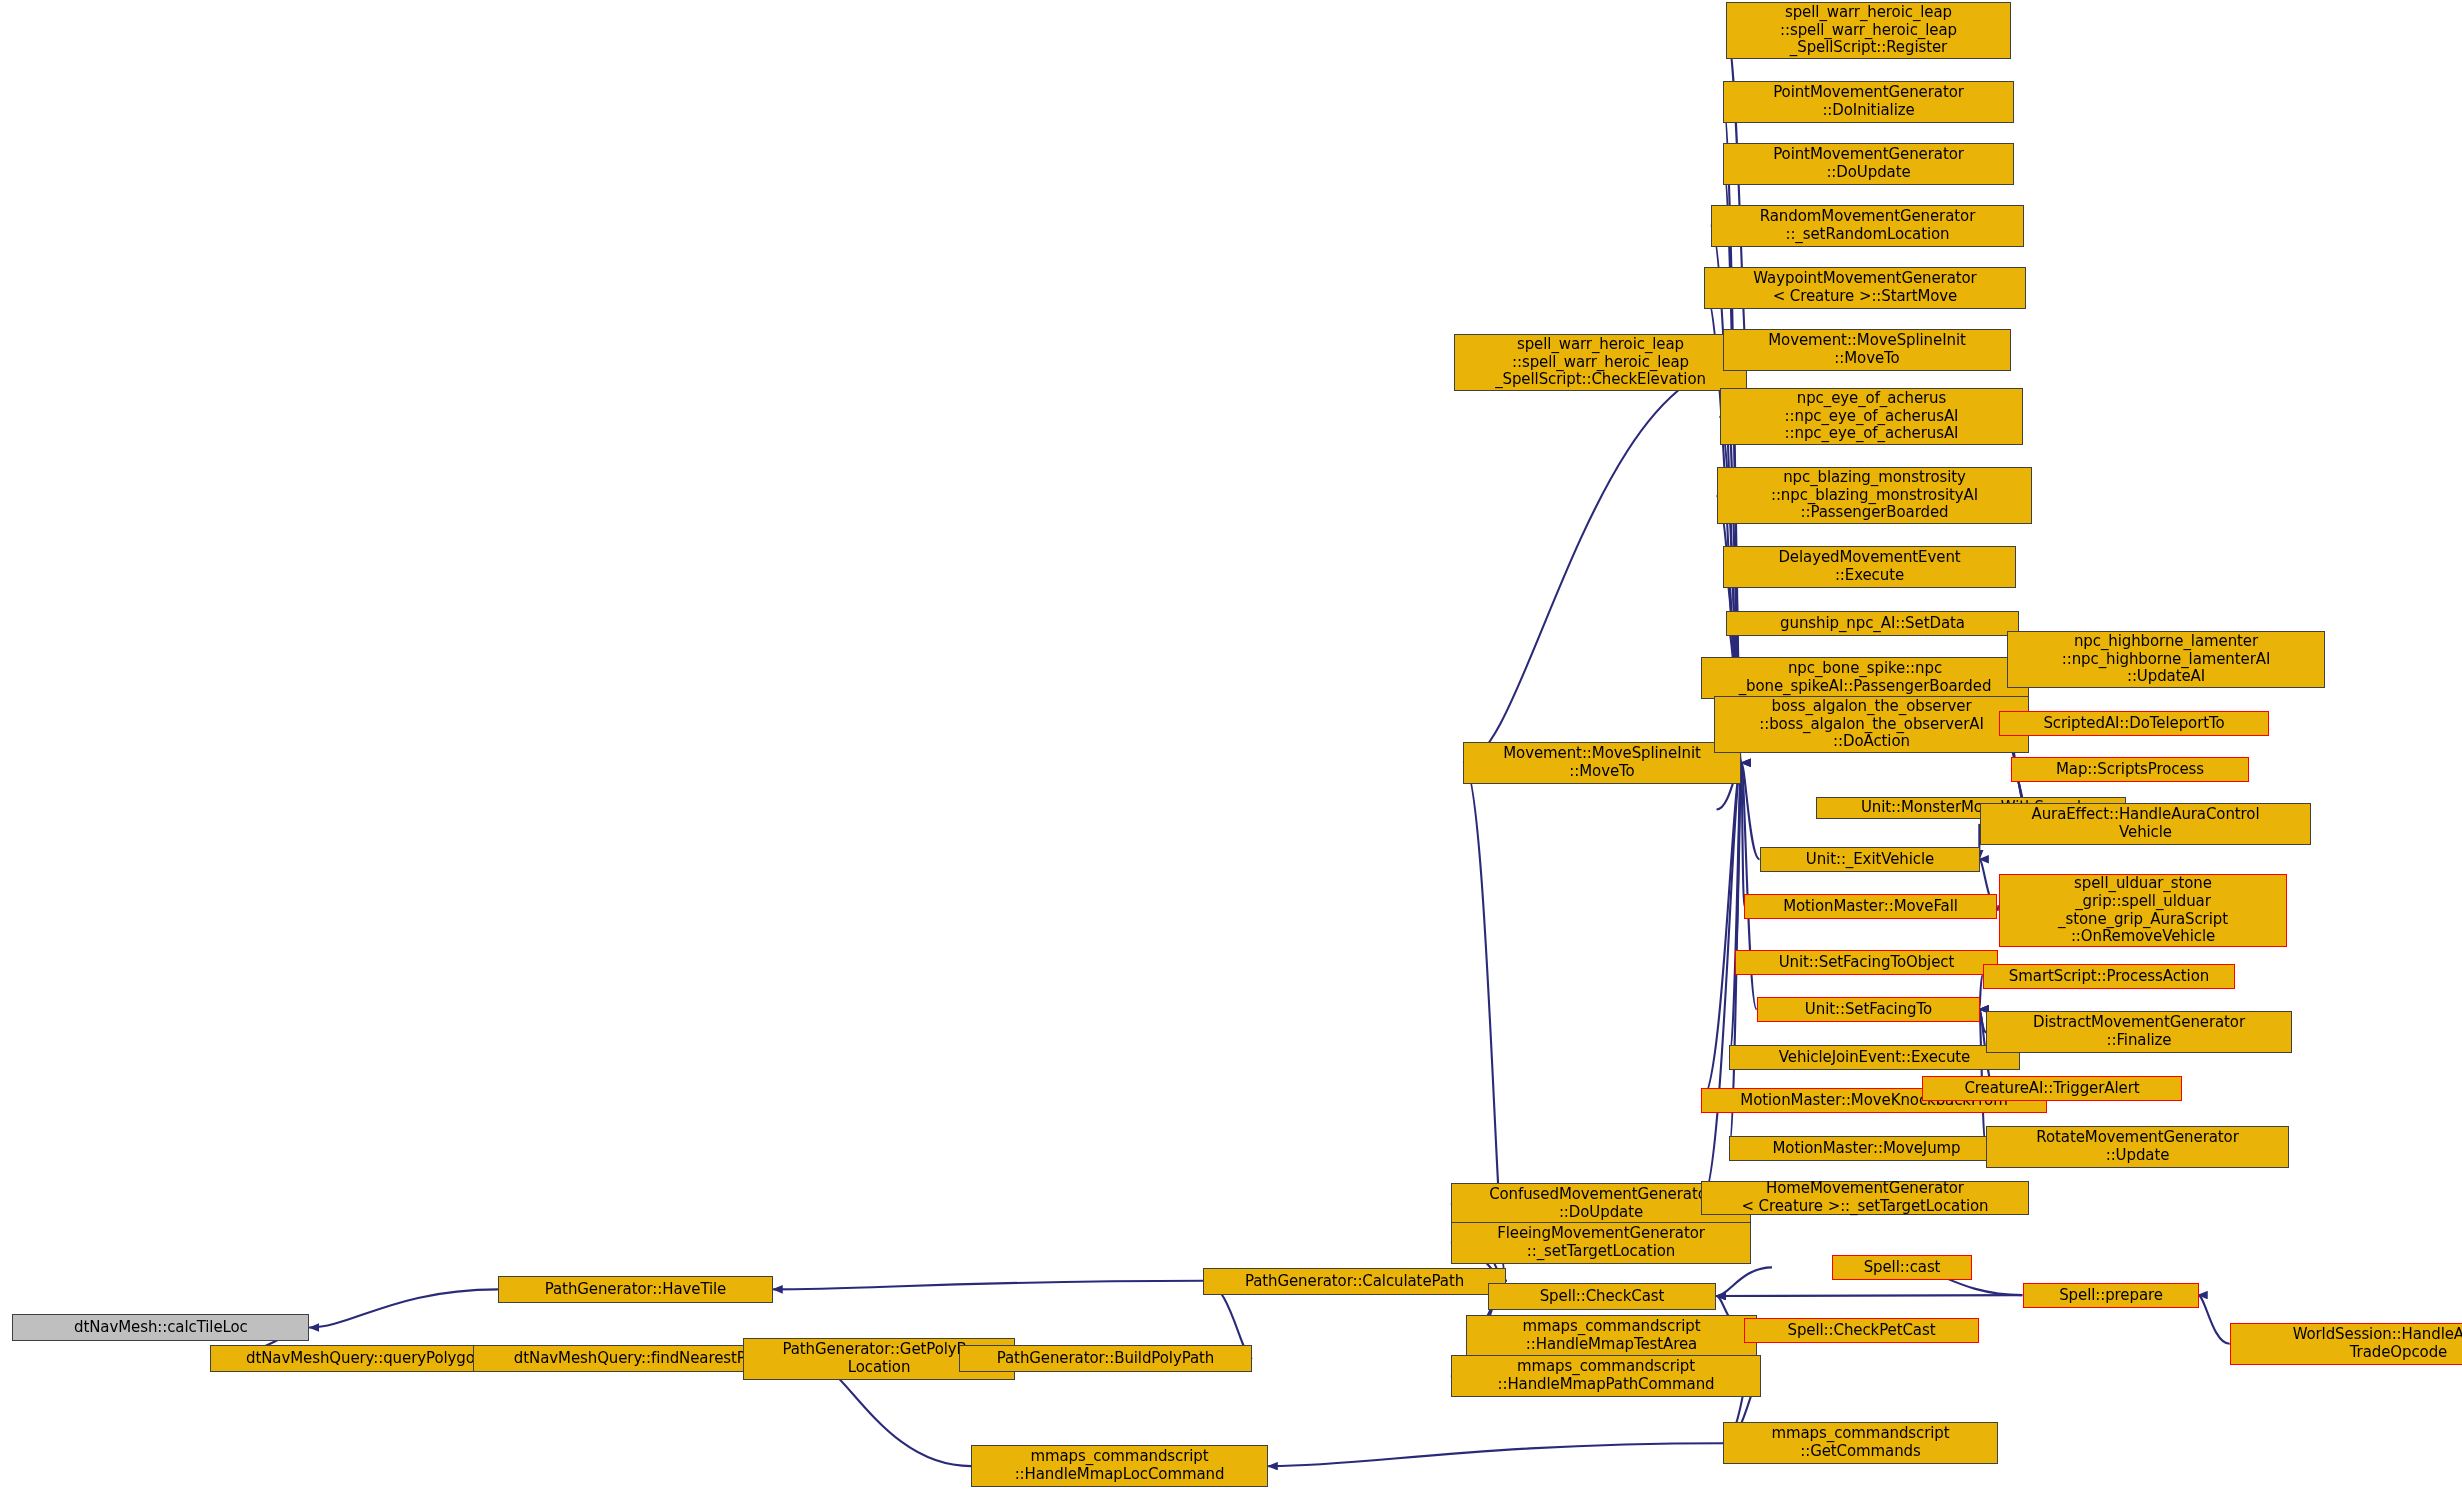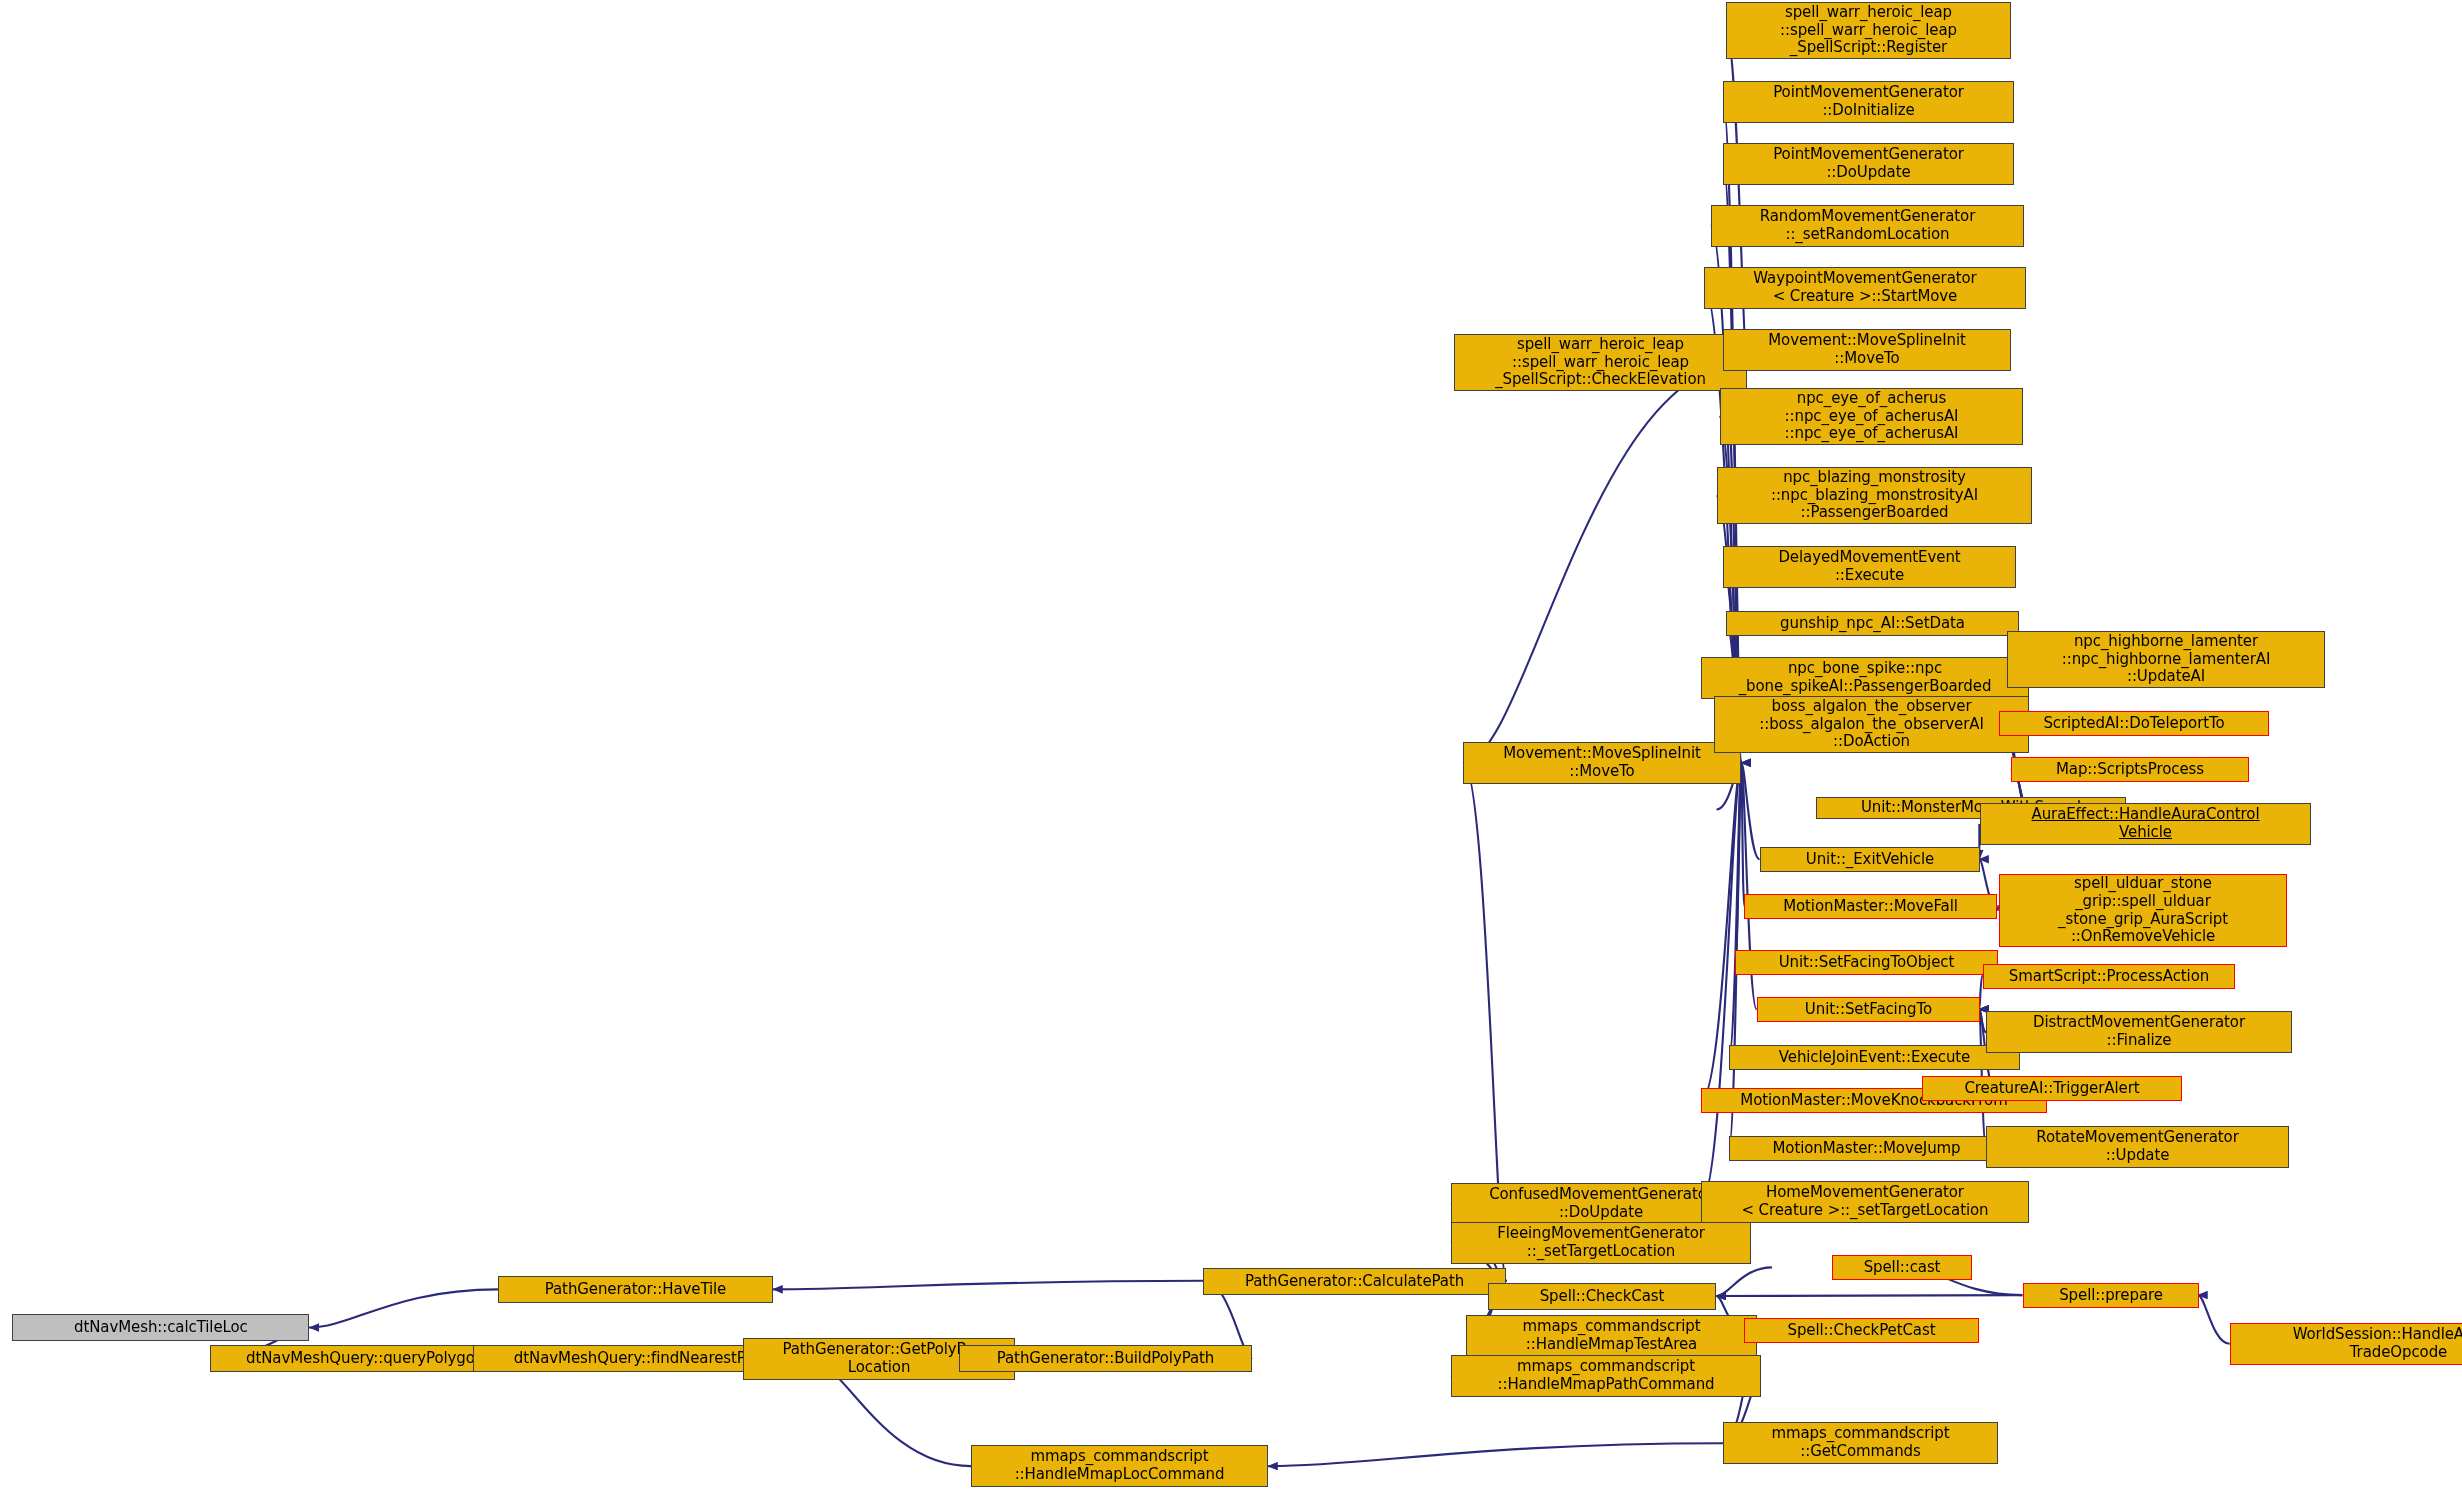--- a/index.html
+++ b/index.html
@@ -168,28 +168,28 @@
 ::boss_algalon_the_observerAI
 ::DoAction</span></div>
       <div class="node" style="left: 1816px; top: 797px; width: 310px; height: 22px;"><span>Unit::MonsterMoveWithSpeed</span></div>
       <div class="node" style="left: 1760px; top: 847px; width: 220px; height: 25px;"><span>Unit::_ExitVehicle</span></div>
       <div class="node red" style="left: 1744px; top: 894px; width: 253px; height: 25px;"><span>MotionMaster::MoveFall</span></div>
       <div class="node red" style="left: 1735px; top: 950px; width: 263px; height: 25px;"><span>Unit::SetFacingToObject</span></div>
       <div class="node red" style="left: 1757px; top: 997px; width: 223px; height: 25px;"><span>Unit::SetFacingTo</span></div>
       <div class="node" style="left: 1729px; top: 1045px; width: 291px; height: 25px;"><span>VehicleJoinEvent::Execute</span></div>
       <div class="node red" style="left: 1701px; top: 1088px; width: 346px; height: 25px;"><span>MotionMaster::MoveKnockbackFrom</span></div>
       <div class="node" style="left: 1729px; top: 1136px; width: 275px; height: 25px;"><span>MotionMaster::MoveJump</span></div>
-      <div class="node" style="left: 1701px; top: 1181px; width: 328px; height: 42px;"><span>HomeMovementGenerator
+      <div class="node" style="left: 1701px; top: 1181px; width: 328px; height: 34px;"><span>HomeMovementGenerator
 &lt; Creature &gt;::_setTargetLocation</span></div>
       <div class="node" style="left: 1986px; top: 631px; width: 318px; height: 57px; margin-left: 21px;"><span>npc_highborne_lamenter
 ::npc_highborne_lamenterAI
 ::UpdateAI</span></div>
       <div class="node red" style="left: 1999px; top: 711px; width: 270px; height: 25px;"><span>ScriptedAI::DoTeleportTo</span></div>
       <div class="node red" style="left: 2011px; top: 757px; width: 238px; height: 25px;"><span>Map::ScriptsProcess</span></div>
-      <div class="node" style="left: 1980px; top: 803px; width: 331px; height: 42px; text-decoration: underline;"><span>AuraEffect::HandleAuraControl
+      <div class="node" style="left: 1980px; top: 803px; width: 331px; height: 42px;"><span>AuraEffect::HandleAuraControl
 Vehicle</span></div>
       <div class="node red" style="left: 1999px; top: 874px; width: 288px; height: 73px;"><span>spell_ulduar_stone
 _grip::spell_ulduar
 _stone_grip_AuraScript
 ::OnRemoveVehicle</span></div>
       <div class="node red" style="left: 1983px; top: 964px; width: 252px; height: 25px;"><span>SmartScript::ProcessAction</span></div>
       <div class="node" style="left: 1986px; top: 1011px; width: 306px; height: 42px;"><span>DistractMovementGenerator
 ::Finalize</span></div>
       <div class="node red" style="left: 1922px; top: 1076px; width: 260px; height: 25px;"><span>CreatureAI::TriggerAlert</span></div>
       <div class="node" style="left: 1986px; top: 1126px; width: 303px; height: 42px;"><span>RotateMovementGenerator

